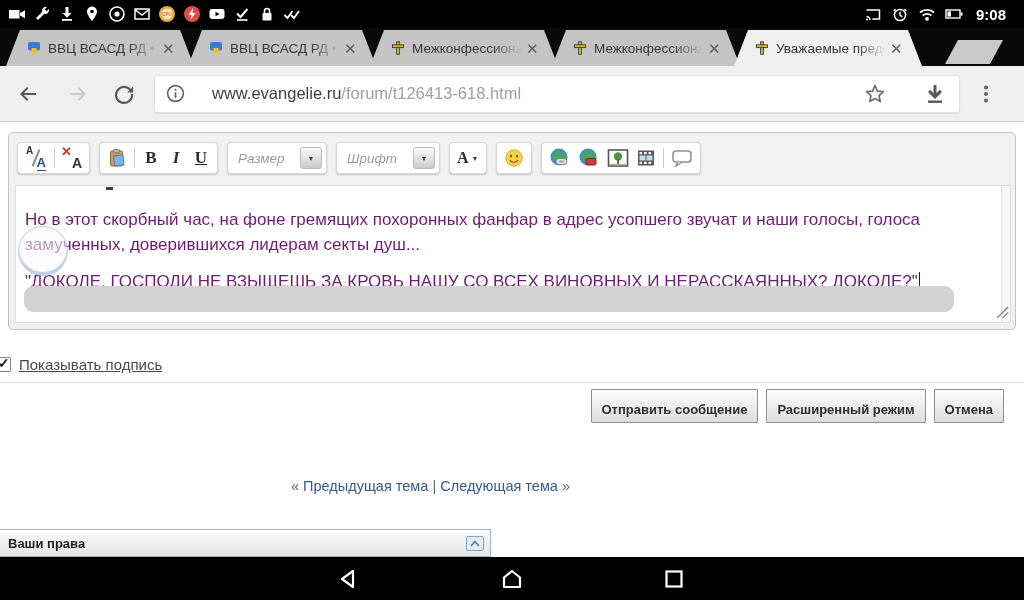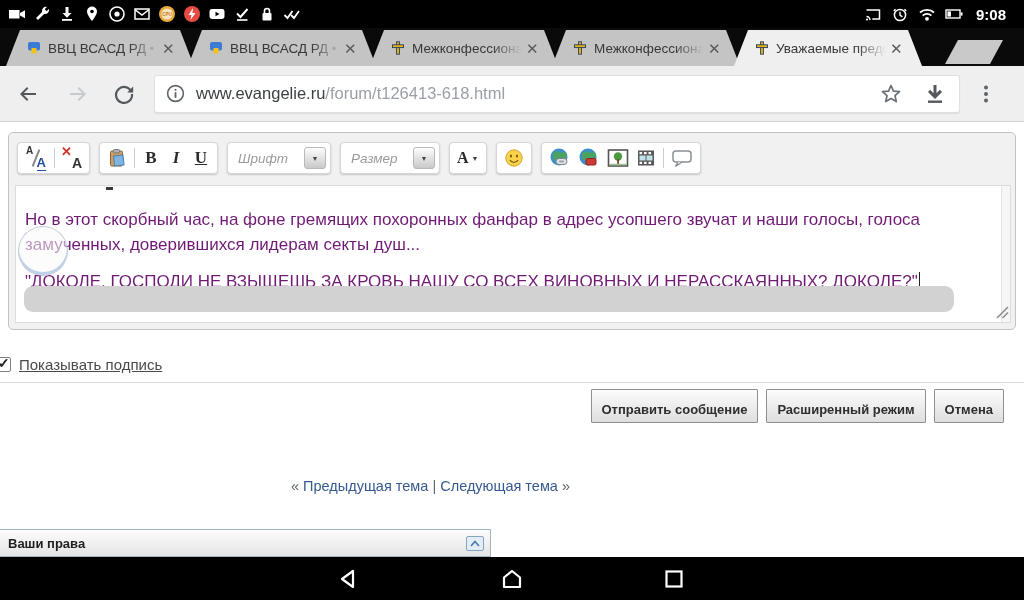--- a/index.html
+++ b/index.html
@@ -30,21 +30,21 @@
     clip-path:polygon(13px 0,100% 0,calc(100% - 13px) 100%,0 100%); }
 
   
   #omnibox-bar { position:absolute; left:0; top:66px; width:1024px; height:56px; background:#efefef;
     border-bottom:1px solid #d2d2d2; display:flex; align-items:center; }
   .ob-ico { width:24px; height:24px; display:inline-flex; }
   #back-button { margin-left:16px; }
   #forward-button { margin-left:26px; }
   #reload-button { margin-left:22px; }
   #url-field { margin-left:18px; width:806px; height:38px; background:#fff; border-radius:3px;
-    border:1px solid #e0e0e0; box-shadow:0 1px 1px rgba(0,0,0,.08); display:flex; align-items:center; }
+    border:1px solid #e0e0e0; box-shadow:0 1px 1px rgba(0,0,0,.08); display:flex; align-items:center;gap:16px; }
   #url-text { font-size:16.5px; margin-left:10px; flex:1; white-space:nowrap; overflow:hidden; }
   .url-host { color:#3c4043; }
   .url-path { color:#9aa0a6; }
   #menu-button { margin-left:14px; }
 
   
   #page { position:absolute; left:0; top:123px; width:1024px; height:434px; background:#fff; }
   #editor-panel { position:absolute; left:8px; top:9px; width:1008px; height:198px;
     border:1px solid #c3c3c3; border-radius:5px; background:#f1f1f1; }
   .ed-toolbar { display:flex; align-items:center; gap:9px; padding:7px 0 0 8px; height:43px; }
@@ -345,26 +345,26 @@
           <span class="tbtn">
               <span class="b-label">B</span>
             </span>
           <span class="tbtn">
               <span class="i-label">I</span>
             </span>
           <span class="tbtn">
               <span class="u-label">U</span>
             </span>
         </div>
+        <div class="dd" style="width:100px">
+          <span class="dd-label" style="flex:1">Размер</span>
+          <span class="dd-btn">▼</span>
+        </div>
         <div class="dd" style="width:104px">
           <span class="dd-label" style="flex:1">Шрифт</span>
-          <span class="dd-btn">▼</span>
-        </div>
-        <div class="dd" style="width:100px">
-          <span class="dd-label" style="flex:1">Размер</span>
           <span class="dd-btn">▼</span>
         </div>
         <div class="grp">
           <span class="tbtn">
             <span class="b-label" style="font-size:16px">A</span>
             <span class="caret">▼</span>
           </span>
         </div>
         <div class="grp">
           <span class="tbtn">

